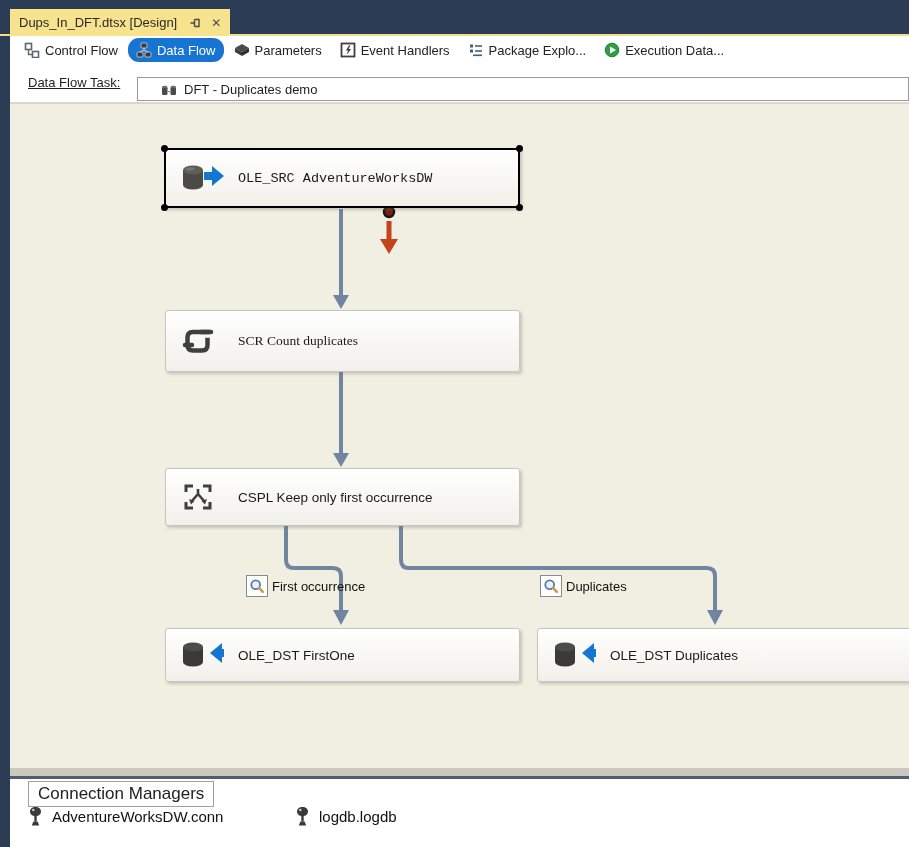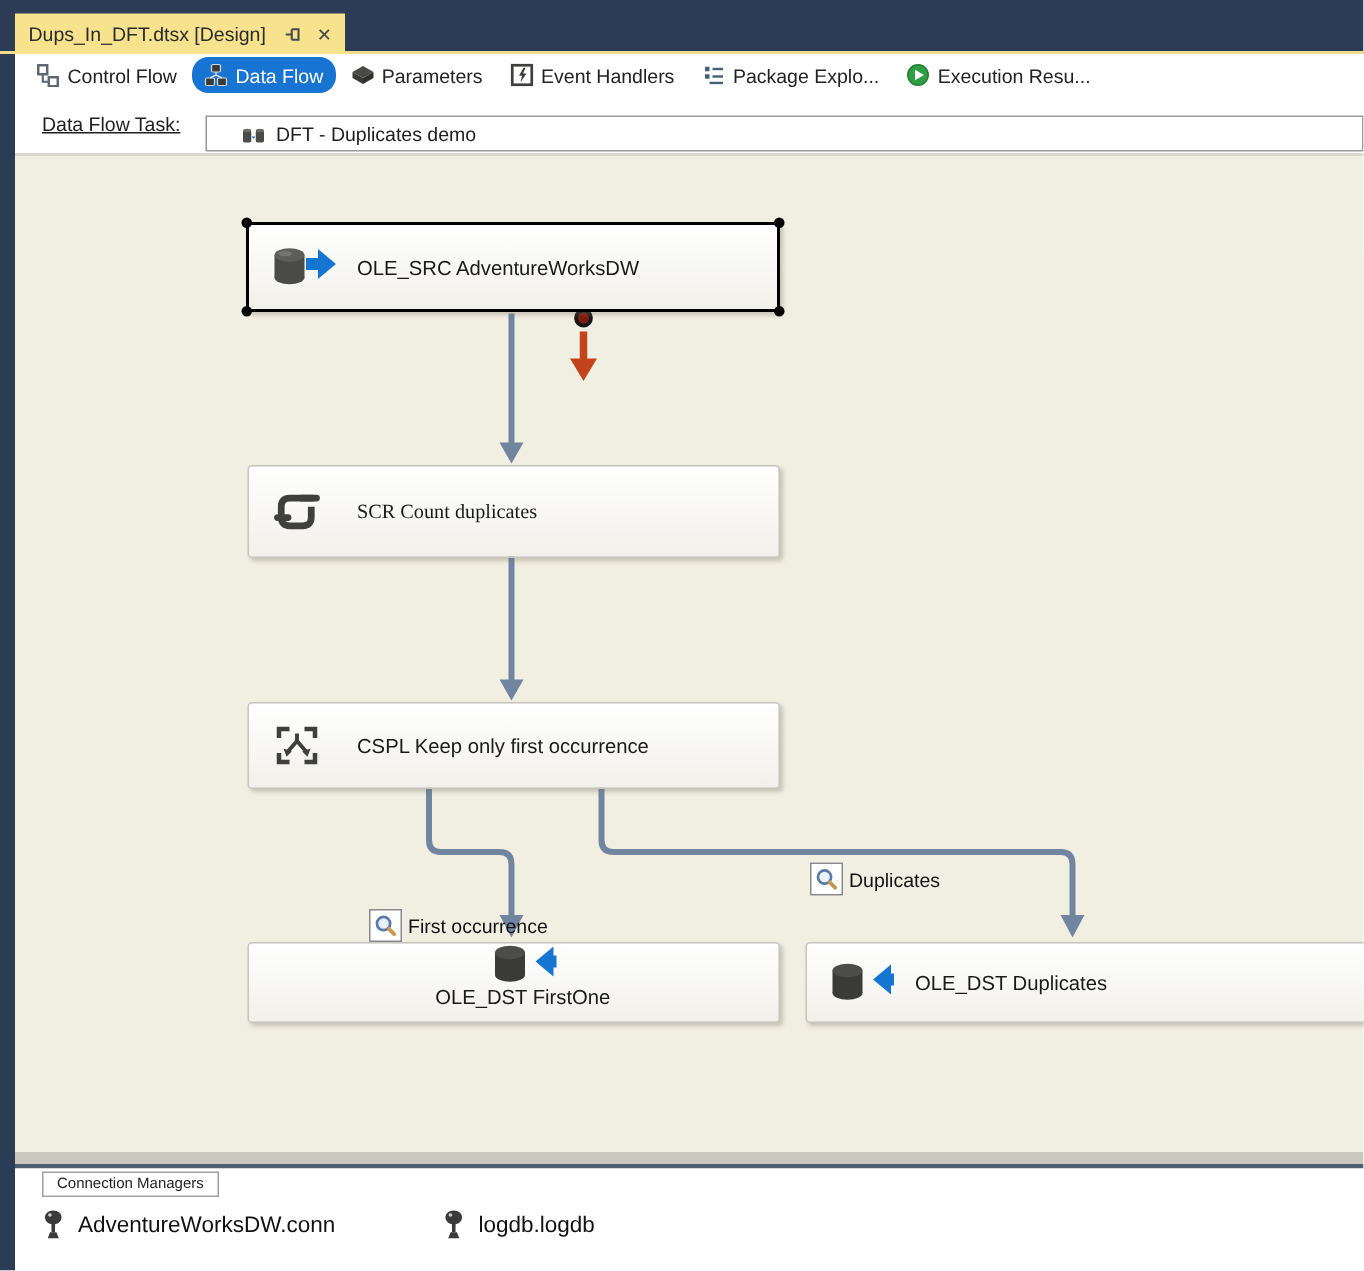--- a/index.html
+++ b/index.html
@@ -38,43 +38,43 @@
   .canvas{position:absolute;left:10px;top:104px;width:899px;height:664px;background:#f1eee2;}
   .hscroll{position:absolute;left:10px;top:768px;width:899px;height:8px;background:#cbc8bf;}
   .darksep{position:absolute;left:10px;top:776px;width:899px;height:3px;background:#4f5f70;}
 
   
   .comp{position:absolute;box-sizing:border-box;border:1px solid #c6c6c0;border-radius:3px;
         background:linear-gradient(#ffffff,#f1f0ea);box-shadow:2px 2px 3px rgba(120,115,100,.35);
         display:flex;align-items:center;font-size:13.5px;color:#1a1a1a;}
   .comp .cicon{flex:0 0 auto;margin-left:14px;width:46px;display:flex;align-items:center;}
   .comp .ctext{margin-left:12px;white-space:nowrap;}
-  .comp.selected{border:2px solid #000;border-radius:2px;}
+  .comp.selected{border:2px solid #000;border-radius:2px;font-family:Liberation Mono, monospace;}
   .handle{position:absolute;width:7px;height:7px;border-radius:50%;background:#000;}
 
   #comp-src {left:164px;top:148px;width:356px;height:60px;}
   #comp-scr {left:165px;top:310px;width:355px;height:62px;font-family:Liberation Serif, serif;}
   #comp-cspl{left:165px;top:468px;width:355px;height:58px;text-align:right;}
-  #comp-dst1{left:165px;top:628px;width:355px;height:54px;flex-direction:column;}
+  #comp-dst1{left:165px;top:628px;width:355px;height:54px;}
   #comp-dst2{left:537px;top:628px;width:384px;height:54px;}
 
   
   .overlay{position:absolute;left:0;top:0;width:909px;height:847px;pointer-events:none;}
 
   
   .pathlabel{position:absolute;display:flex;align-items:center;gap:4px;font-size:13px;color:#111;}
   .magbtn{width:22px;height:22px;box-sizing:border-box;border:1px solid #8a8a8a;background:#fff;
           display:flex;align-items:center;justify-content:center;}
-  #plabel-first{left:246px;top:606px;}
+  #plabel-first{left:246px;top:575px;}
   #plabel-dups {left:507px;top:575px;padding-left:33px;}
 
   
   .connpanel{position:absolute;left:10px;top:779px;width:899px;height:68px;background:#fff;}
   .conntab{position:absolute;left:18px;top:2px;padding:2px 9px;border:1px solid #a0a0a0;
-           background:#fff;font-size:10px;color:#222;}
+           background:#fff;font-size:17px;color:#222;}
   .connitem{position:absolute;display:flex;align-items:center;gap:9px;font-size:15px;color:#111;}
   #connitem-0{left:18px;top:27px;}
   #connitem-1{left:285px;top:27px;}
 </style>
 </head>
 <body>
 
 <div id="app">
 
   <div class="titlebar">
@@ -130,21 +130,21 @@
         <rect x="7" y="8.2" width="7" height="1.6" fill="#44607a"></rect>
         <rect x="5" y="12.5" width="9" height="1.6" fill="#44607a"></rect>
       </svg>
       <span>Package Explo...</span>
     </div>
     <div class="vtab">
       <svg width="16" height="16" viewBox="0 0 16 16">
         <circle cx="8" cy="8" r="6.8" fill="#2f9e44" stroke="#1e7e34" stroke-width="1"></circle>
         <path d="M6 4.5 L12 8 L6 11.5 Z" fill="#fff"></path>
       </svg>
-      <span>Execution Resu...</span>
+      <span>Execution Data...</span>
     </div>
   </div>
 
   <div class="taskrow">
     <span class="lbl">Data Flow Task:</span>
     <div class="combo">
       <svg width="16" height="16" viewBox="0 0 16 16">
         <rect x="1" y="6" width="5.5" height="8" rx="1.2" fill="#4a4a48"></rect>
         <rect x="9.5" y="6" width="5.5" height="8" rx="1.2" fill="#4a4a48"></rect>
         <ellipse cx="3.75" cy="6" rx="2.75" ry="1.2" fill="#6b6b68"></ellipse>

